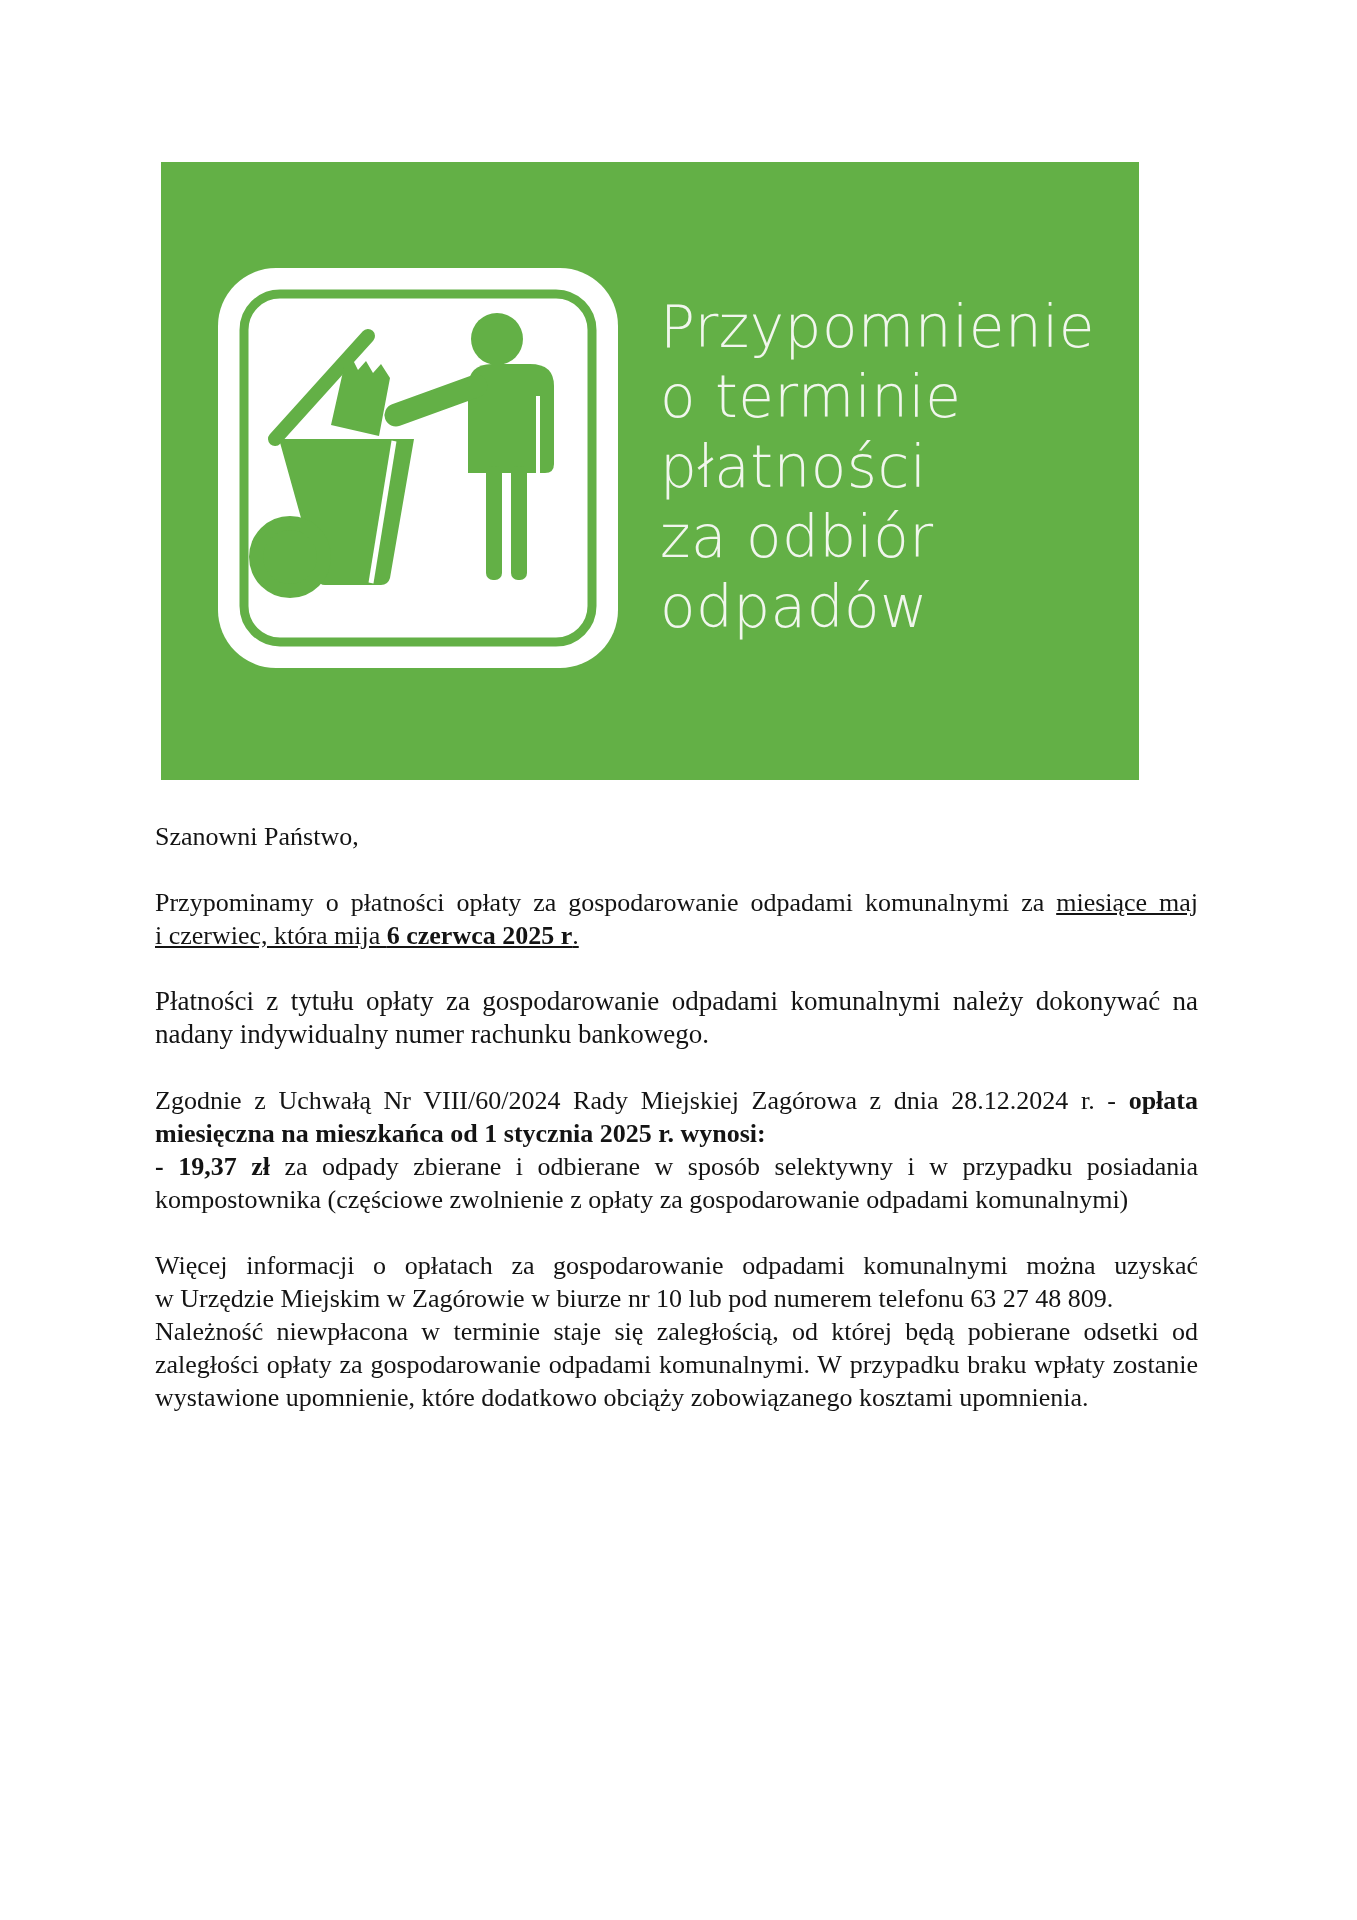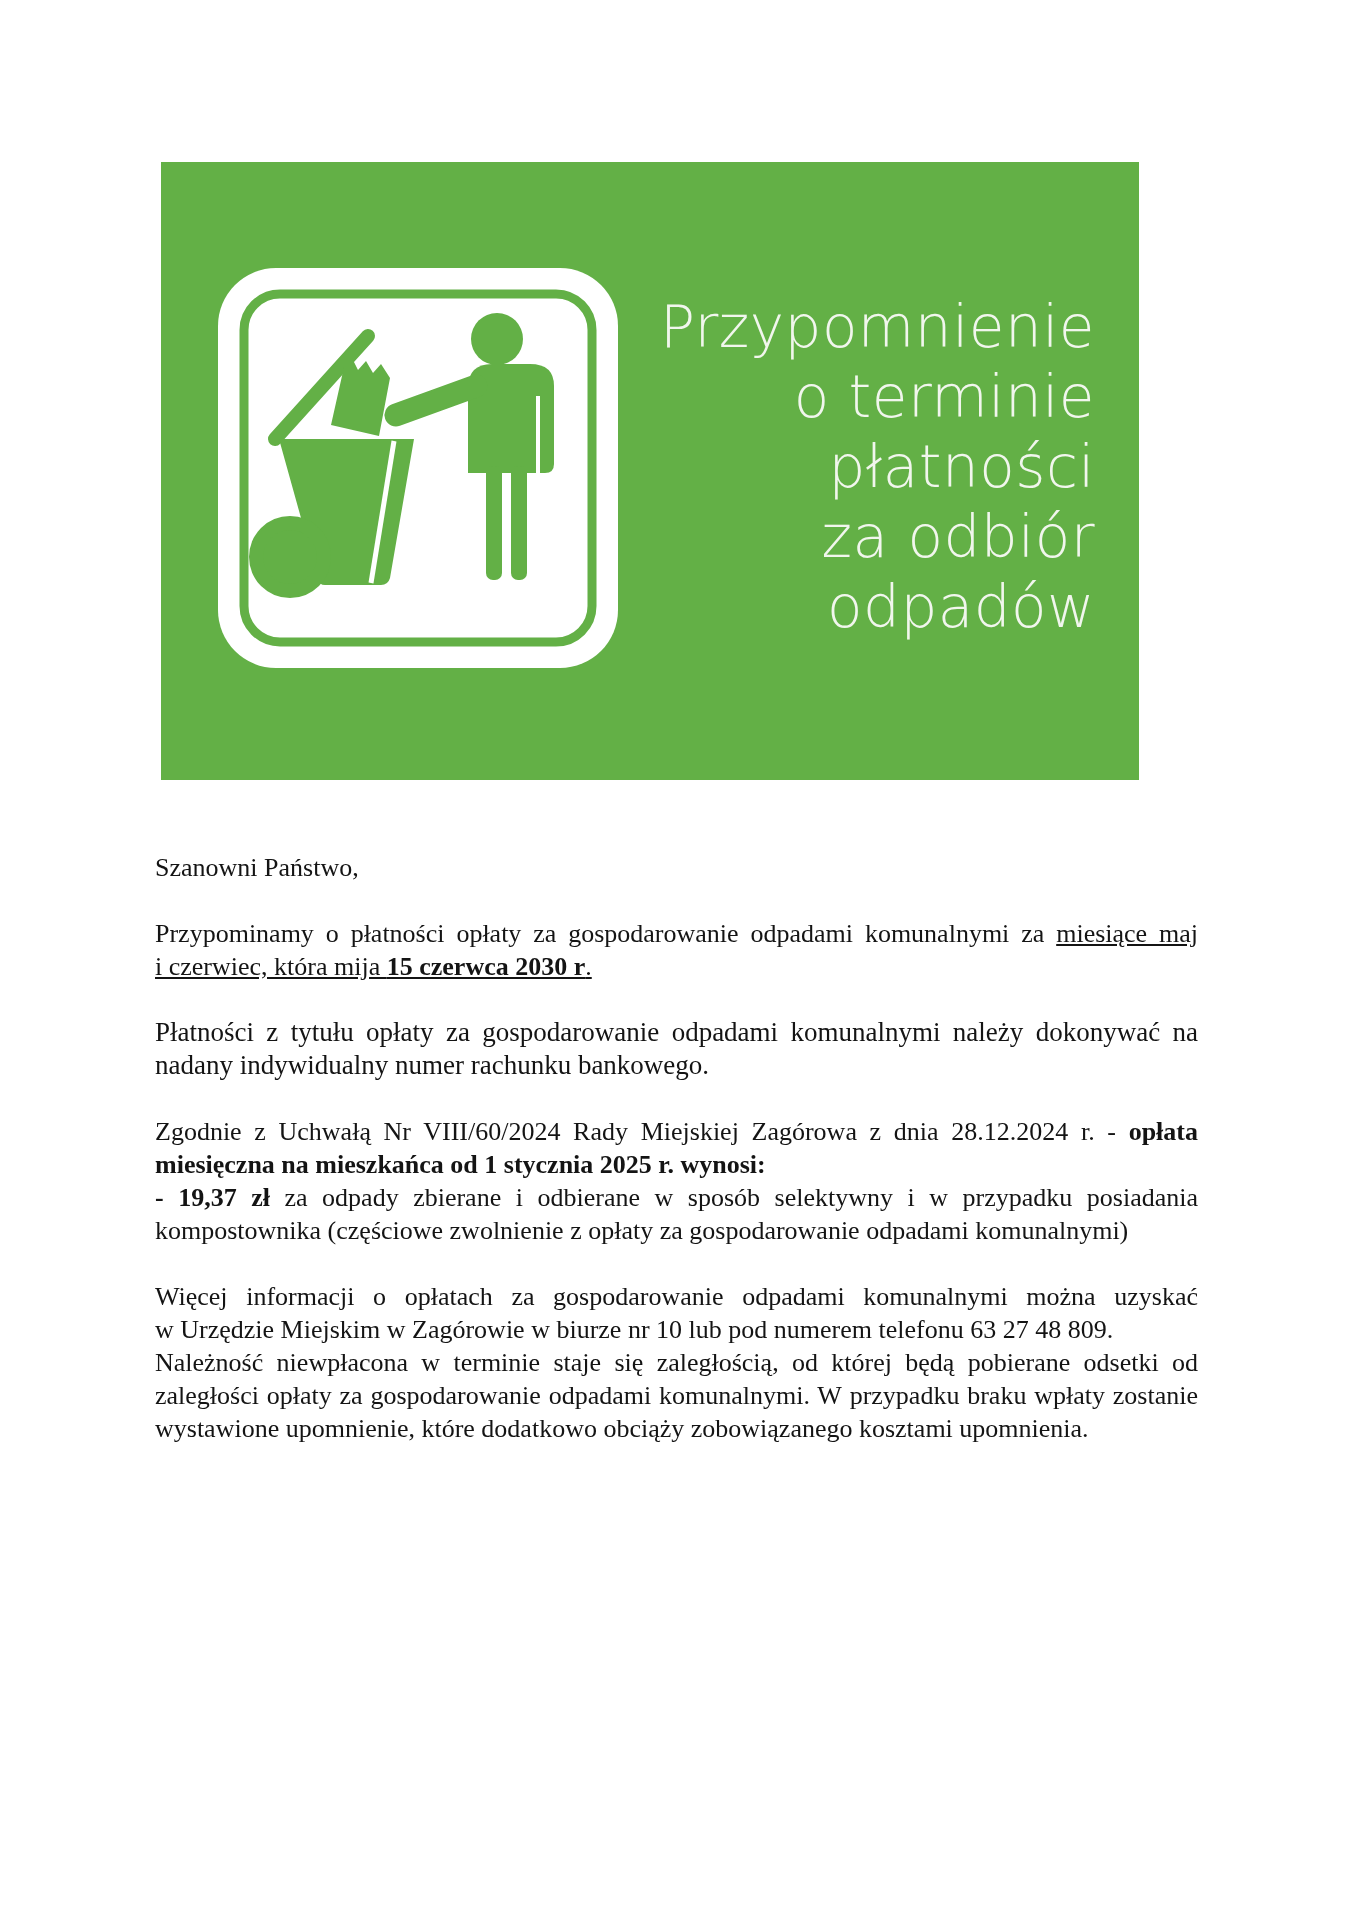--- a/index.html
+++ b/index.html
@@ -93,30 +93,30 @@
 
         <line x1="320" y1="128" x2="320" y2="205" class="icon-white-line" stroke-width="4"></line>
 
         <line x1="258" y1="118" x2="178" y2="147" class="icon-stroke" stroke-width="23" stroke-linecap="round"></line>
 
         <rect x="268" y="198" width="16" height="114" rx="7"></rect>
         <rect x="293" y="198" width="16" height="114" rx="7"></rect>
       </g>
     </svg>
 
-    <div class="banner-headline" style="color: rgb(241, 246, 237); text-align: right;">Przypomnienie
+    <div class="banner-headline" style="color: rgb(241, 246, 237);">Przypomnienie
 o terminie
 płatności
 za odbiór
 odpadów</div>
   </div>
 
-  <div class="doc" style="color: rgb(20, 20, 20); margin-top: 31px;">
+  <div class="doc" style="color: rgb(20, 20, 20);">
       <p class=""><span class="">Szanowni Państwo,</span></p>
-      <p class="gap "><span class="">Przypominamy o&nbsp;płatności opłaty za gospodarowanie odpadami komunalnymi za </span><span class="u">miesiące maj i&nbsp;czerwiec, która mija </span><span class="b u">15 czerwca 2030 r</span><span class="u">.</span></p>
+      <p class="gap "><span class="">Przypominamy o&nbsp;płatności opłaty za gospodarowanie odpadami komunalnymi za </span><span class="u">miesiące maj i&nbsp;czerwiec, która mija </span><span class="b u">6 czerwca 2025 r</span><span class="u">.</span></p>
       <p class="gap small"><span class="">Płatności z&nbsp;tytułu opłaty za gospodarowanie odpadami komunalnymi należy dokonywać na nadany indywidualny numer rachunku bankowego.</span></p>
       <p class="gap "><span class="">Zgodnie z&nbsp;Uchwałą Nr VIII/60/2024 Rady Miejskiej Zagórowa z&nbsp;dnia 28.12.2024 r. - </span><span class="b ">opłata miesięczna na mieszkańca od 1 stycznia 2025 r. wynosi:</span></p>
       <p class=""><span class="b ">- 19,37 zł</span><span class=""> za odpady zbierane i&nbsp;odbierane w&nbsp;sposób selektywny i&nbsp;w&nbsp;przypadku posiadania kompostownika (częściowe zwolnienie z&nbsp;opłaty za gospodarowanie odpadami komunalnymi)</span></p>
       <p class="gap "><span class="">Więcej informacji o&nbsp;opłatach za gospodarowanie odpadami komunalnymi można uzyskać w&nbsp;Urzędzie Miejskim w&nbsp;Zagórowie w&nbsp;biurze nr 10 lub pod numerem telefonu 63 27 48 809.</span></p>
       <p class=""><span class="">Należność niewpłacona w&nbsp;terminie staje się zaległością, od której będą pobierane odsetki od zaległości opłaty za gospodarowanie odpadami komunalnymi. W&nbsp;przypadku braku wpłaty zostanie wystawione upomnienie, które dodatkowo obciąży zobowiązanego kosztami upomnienia.</span></p>
     </div>
 
 </div>
 
 </body></html>

